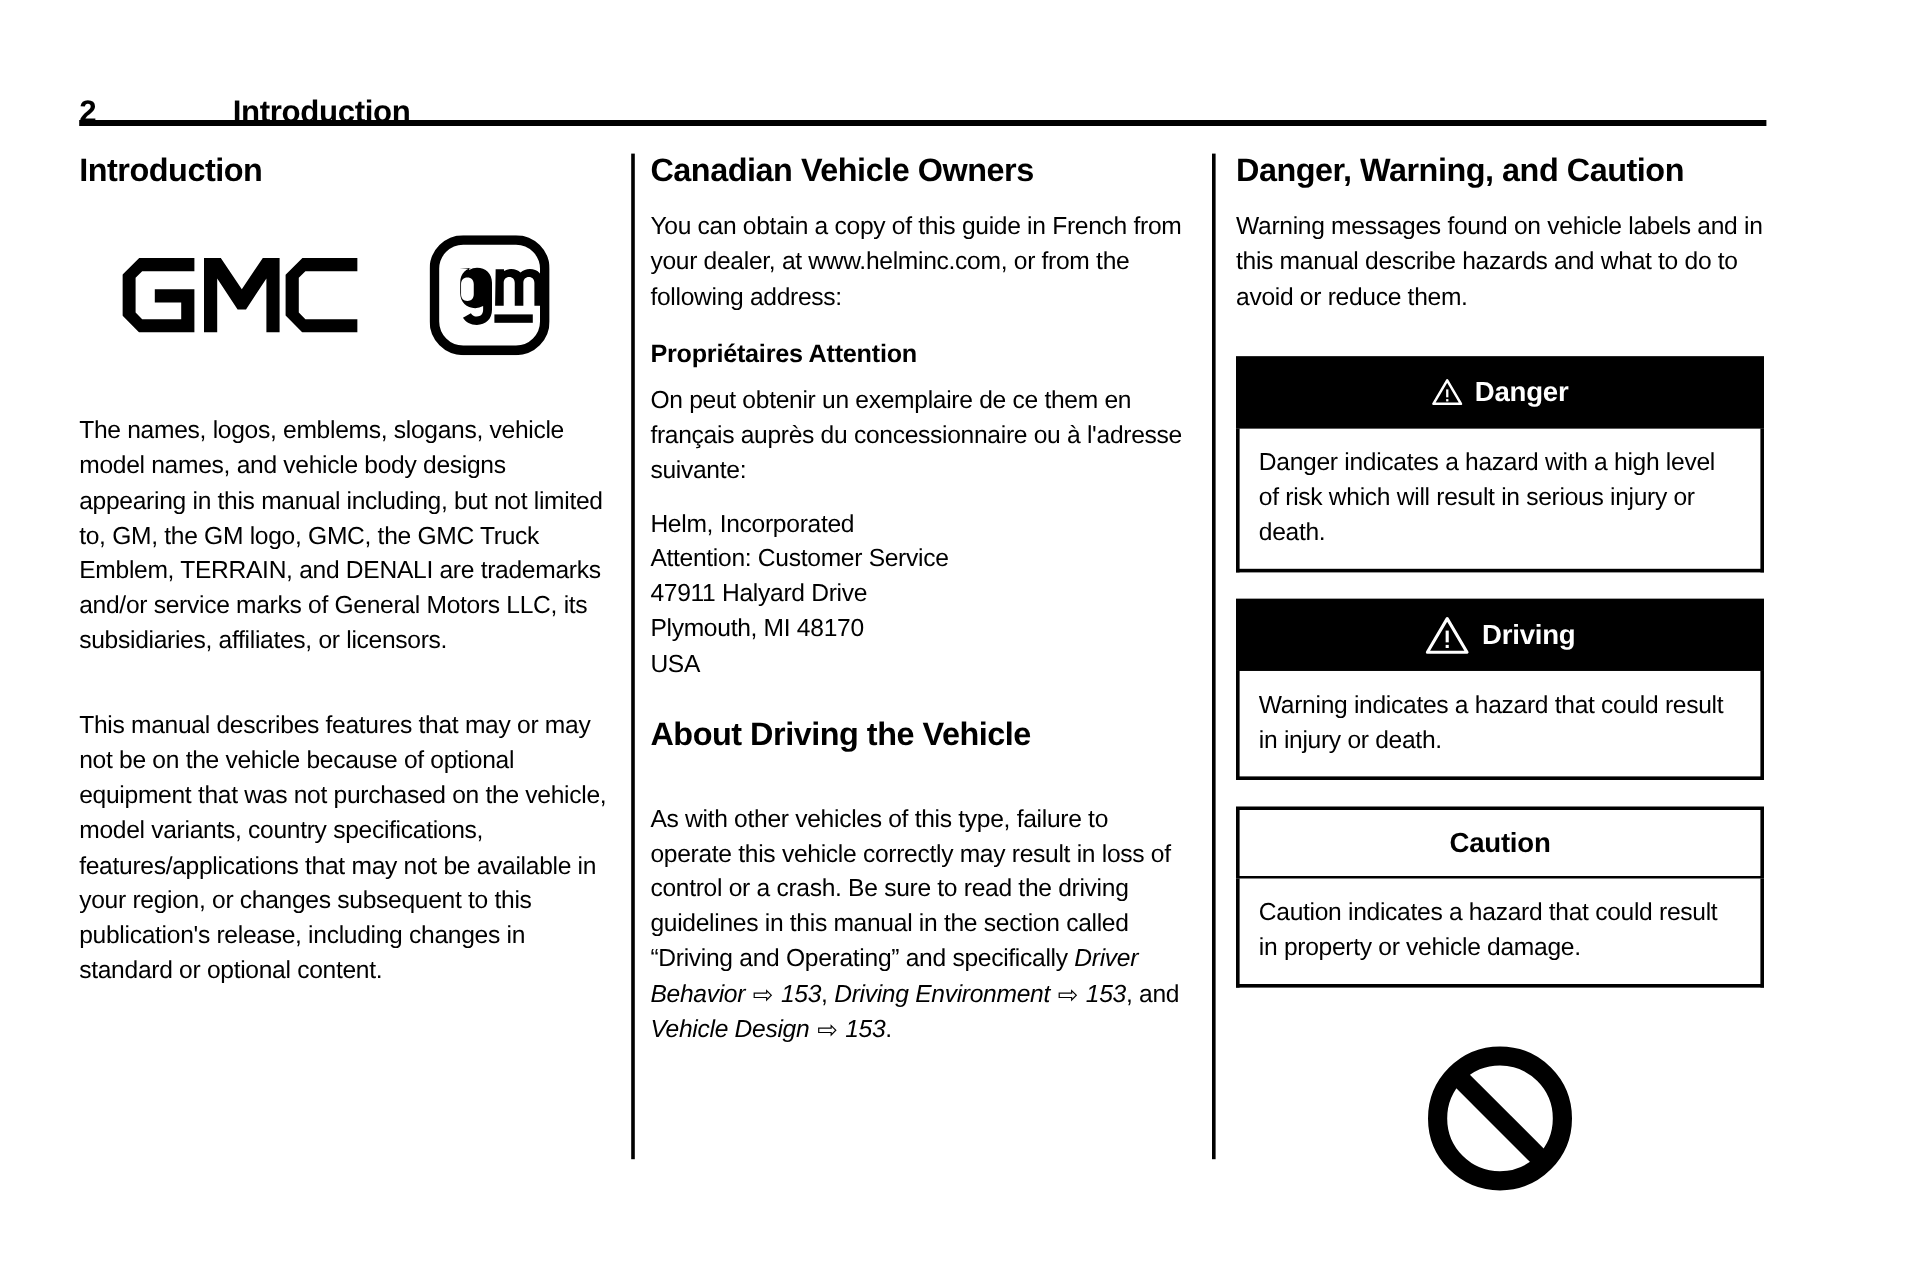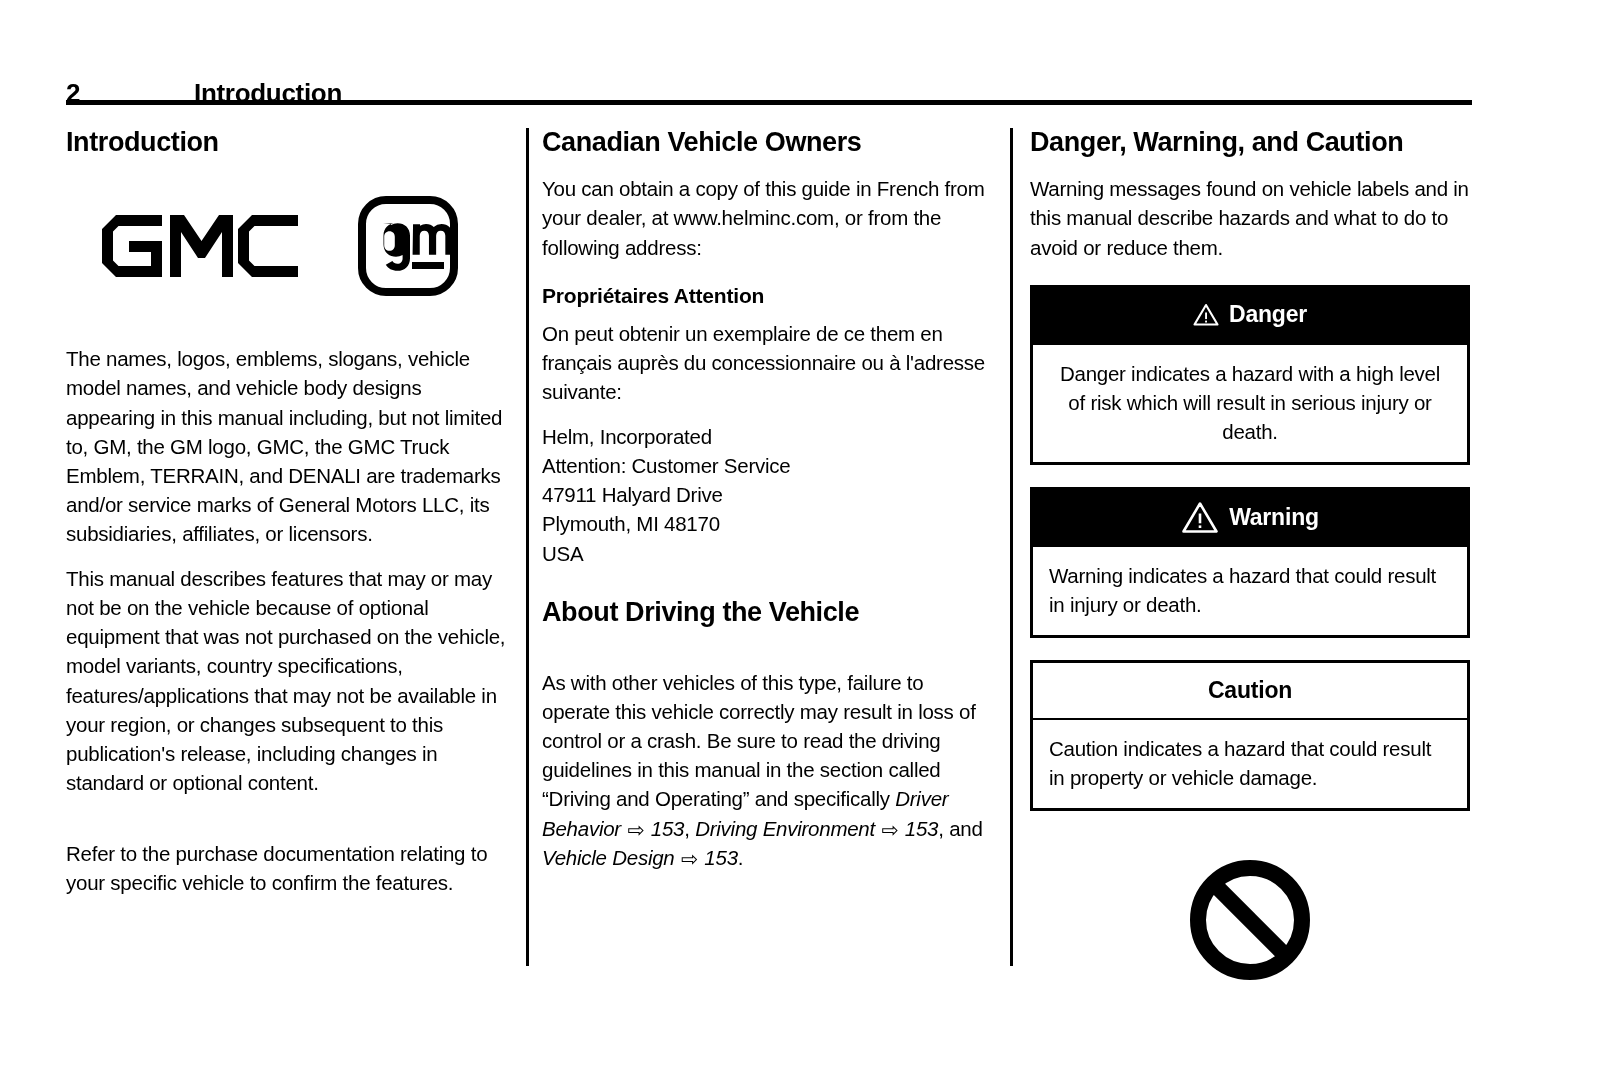--- a/index.html
+++ b/index.html
@@ -108,21 +108,21 @@
     display: flex;
     align-items: center;
     gap: 60px;
     padding-left: 36px;
   }
   .gmc-wordmark { display: block; }
   .gm-mark { display: block; }
 
   
   .alert { margin-top: 22px; }
-  .alert-first { margin-top: 23px; text-align: center; }
+  .alert-first { margin-top: 35px; }
 
   .alert-head {
     height: 60px;
     display: flex;
     align-items: center;
     justify-content: center;
     gap: 10px;
     font-size: 23px;
     font-weight: bold;
     letter-spacing: -0.2px;
@@ -190,21 +190,20 @@
         <path fill="#000" d="M26 30 h8 v1 a13 13 0 0 1 6.5 -1.8 c7.2 0 12.5 4.8 12.5 12.5 v22.5 c0 7.8 -5.3 12.6 -12.6 12.6 c-5.2 0 -9.4 -2.2 -11.6 -6 l6.6 -3.8 c1.1 1.8 2.9 2.8 5 2.8 c3.2 0 5.2 -2.1 5.2 -5.6 v-3.2 a13 13 0 0 1 -6.6 1.8 c-7.2 0 -12.5 -4.9 -12.5 -12.6 v-8.6 c0 -7.7 5.3 -12.6 12.5 -12.6 z m6.5 7.2 c-3.2 0 -5.3 2.2 -5.3 5.6 v8.4 c0 3.4 2.1 5.6 5.3 5.6 c3.2 0 5.3 -2.2 5.3 -5.6 v-8.4 c0 -3.4 -2.1 -5.6 -5.3 -5.6 z" transform="translate(-1,-2)"></path>
 
         <path fill="#000" d="M57 30 h7.6 v1.6 a12 12 0 0 1 6.6 -1.9 c3.4 0 6.3 1.2 8.3 3.3 a12.4 12.4 0 0 1 8.5 -3.3 c7 0 11.9 4.8 11.9 12.3 v21 h-7.8 v-20.6 c0 -3.3 -2 -5.4 -5 -5.4 c-3 0 -5 2.1 -5 5.4 v20.6 h-7.8 v-20.6 c0 -3.3 -2 -5.4 -5 -5.4 c-3 0 -5 2.1 -5 5.4 v20.6 h-7.8 z" transform="translate(-2,-2) scale(0.92) translate(5,3)"></path>
 
         <rect x="54" y="66" width="32" height="7" fill="#000"></rect>
       </svg>
     </div>
 
     <p class="body">The names, logos, emblems, slogans, vehicle model names, and vehicle body designs appearing in this manual including, but not limited to, GM, the GM logo, GMC, the GMC Truck Emblem, TERRAIN, and DENALI are trademarks and/or service marks of General Motors LLC, its subsidiaries, affiliates, or licensors.</p>
     <p class="body">This manual describes features that may or may not be on the vehicle because of optional equipment that was not purchased on the vehicle, model variants, country specifications, features/applications that may not be available in your region, or changes subsequent to this publication's release, including changes in standard or optional content.</p>
-    <p class="body">Refer to the purchase documentation relating to your specific vehicle to confirm the features.</p>
   </div>
 
   <div class="col col-mid">
 
     <h2 class="sec-title">Canadian Vehicle Owners</h2>
     <p class="body">You can obtain a copy of this guide in French from your dealer, at www.helminc.com, or from the following address:</p>
 
     <h3 class="sub-title">Propriétaires Attention</h3>
     <p class="body">On peut obtenir un exemplaire de ce them en français auprès du concessionnaire ou à l'adresse suivante:</p>
     <div class="addr">Helm, Incorporated
@@ -234,21 +233,21 @@
       <div class="alert-body">Danger indicates a hazard with a high level of risk which will result in serious injury or death.</div>
     </div>
 
     <div class="alert">
       <div class="alert-head dark">
         <svg class="tri-icon" width="38" height="33" viewBox="0 0 38 33">
           <path d="M19 2.5 L35.5 30.5 L2.5 30.5 Z" fill="none" stroke="#fff" stroke-width="2.6" stroke-linejoin="round"></path>
           <rect x="17.7" y="12.5" width="2.6" height="9.8" fill="#fff"></rect>
           <rect x="17.7" y="24.4" width="2.6" height="2.6" fill="#fff"></rect>
         </svg>
-        <span>Warning</span>
+        <span>Driving</span>
       </div>
       <div class="alert-body">Warning indicates a hazard that could result in injury or death.</div>
     </div>
 
     <div class="alert">
       <div class="alert-head light">
         <span>Caution</span>
       </div>
       <div class="alert-body">Caution indicates a hazard that could result in property or vehicle damage.</div>
     </div>

